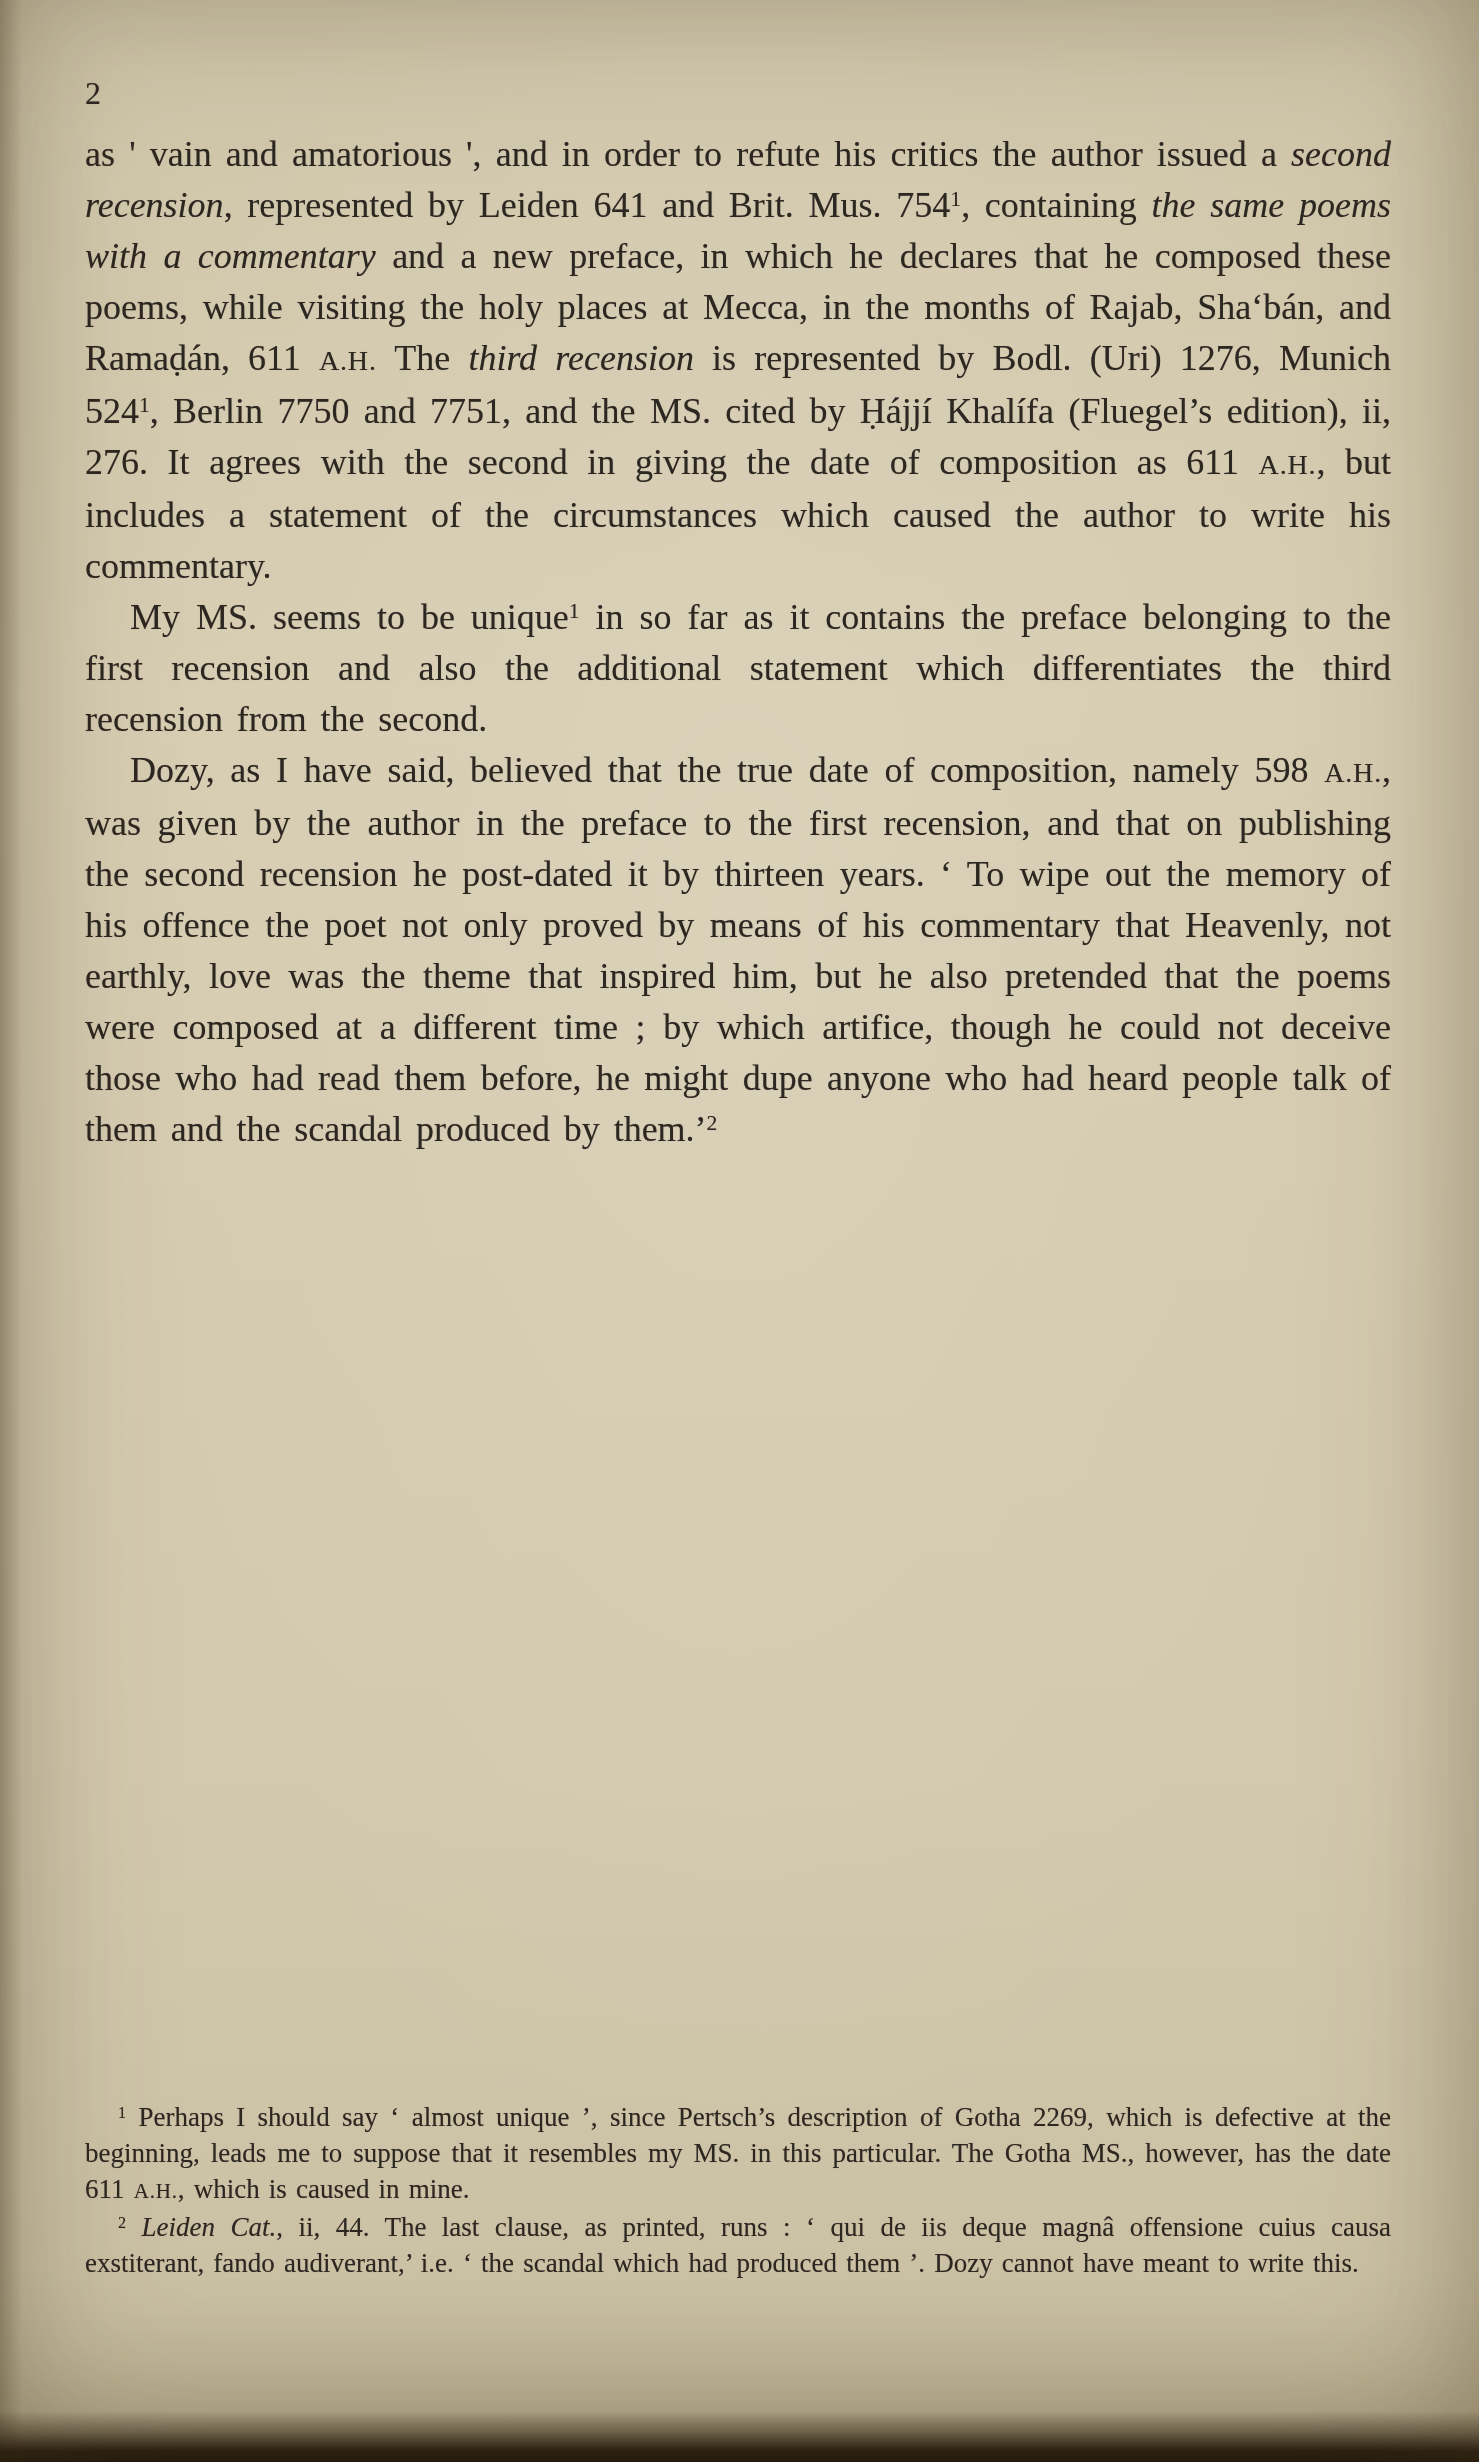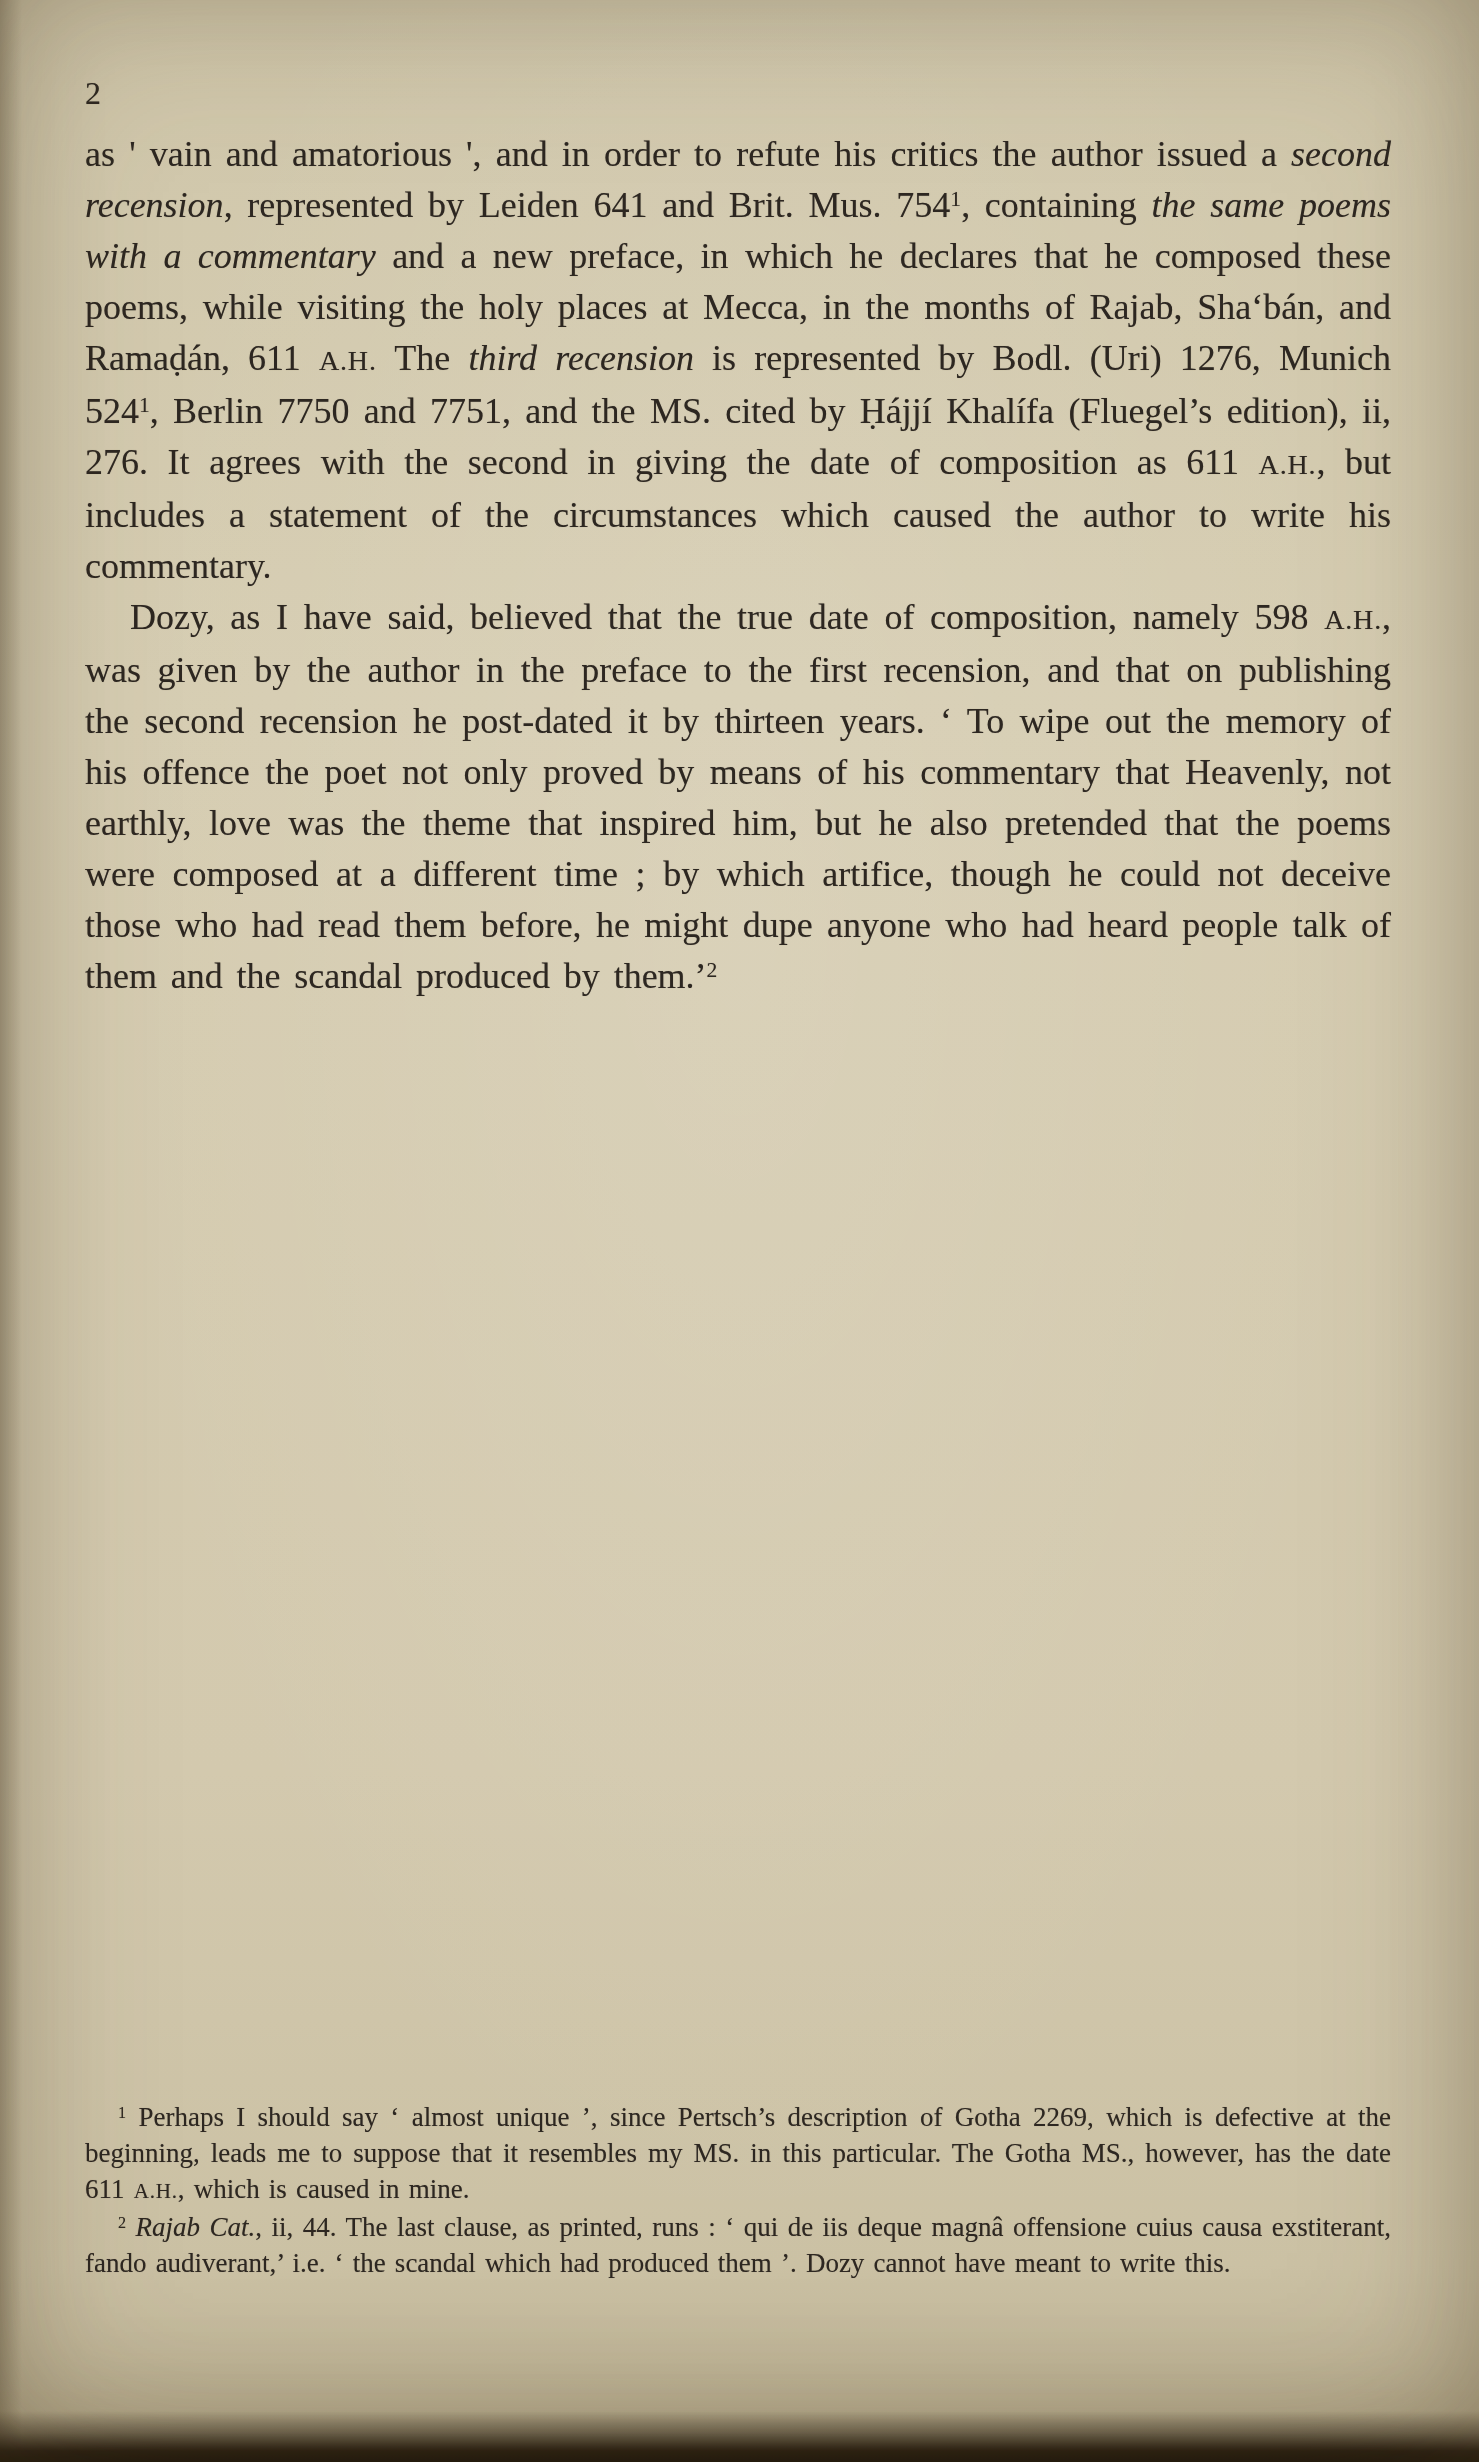--- a/index.html
+++ b/index.html
@@ -56,26 +56,27 @@
 
 <div class="page">
 
   <header class="page-header">
     <span class="page-number">2</span>
     <span></span>
   </header>
 
   <main class="body-text">
       <p class="para"><span>as ' vain and amatorious ', and in order to refute his critics the author issued a </span><span class="it">second recension</span><span>, represented by Leiden 641 and Brit. Mus. 754</span><span class="sup">1</span><span>, containing </span><span class="it">the same poems with a commentary</span><span> and a new preface, in which he declares that he composed these poems, while visiting the holy places at Mecca, in the months of Rajab, Sha‘bán, and Ramaḍán, 611 </span><span class="sc">A.H.</span><span> The </span><span class="it">third recension</span><span> is represented by Bodl. (Uri) 1276, Munich 524</span><span class="sup">1</span><span>, Berlin 7750 and 7751, and the MS. cited by Ḥájjí Khalífa (Fluegel’s edition), ii, 276.  It agrees with the second in giving the date of composition as 611 </span><span class="sc">A.H.</span><span>, but includes a statement of the circumstances which caused the author to write his commentary.</span></p>
+      <p class="para indent"><span>My MS. seems to be unique</span><span class="sup">1</span><span> in so far as it contains the preface belonging to the first recension and also the additional statement which differentiates the third recension from the second.</span></p>
       <p class="para indent"><span>Dozy, as I have said, believed that the true date of composition, namely 598 </span><span class="sc">A.H.</span><span>, was given by the author in the preface to the first recension, and that on publishing the second recension he post-dated it by thirteen years.  ‘ To wipe out the memory of his offence the poet not only proved by means of his commentary that Heavenly, not earthly, love was the theme that inspired him, but he also pretended that the poems were composed at a different time ; by which artifice, though he could not deceive those who had read them before, he might dupe anyone who had heard people talk of them and the scandal produced by them.’</span><span class="sup">2</span></p>
     </main>
 
   <footer class="footnotes">
       <p class="footnote"><span class="sup">1</span><span> Perhaps I should say ‘ almost unique ’, since Pertsch’s description of Gotha 2269, which is defective at the beginning, leads me to suppose that it resembles my MS. in this particular.  The Gotha MS., however, has the date 611 </span><span class="sc">A.H.</span><span>, which is caused in mine.</span></p>
-      <p class="footnote"><span class="sup">2</span><span> </span><span class="it">Rajab Cat.</span><span>, ii, 44.  The last clause, as printed, runs : ‘ qui de iis deque magnâ offensione cuius causa exstiterant, fando audiverant,’ i.e. ‘ the scandal which had produced them ’.  Dozy cannot have meant to write this.</span></p>
+      <p class="footnote"><span class="sup">2</span><span> </span><span class="it">Leiden Cat.</span><span>, ii, 44.  The last clause, as printed, runs : ‘ qui de iis deque magnâ offensione cuius causa exstiterant, fando audiverant,’ i.e. ‘ the scandal which had produced them ’.  Dozy cannot have meant to write this.</span></p>
     </footer>
 
   <div class="scan-edge-left"></div>
   <div class="scan-edge-bottom"></div>
   <div class="vignette"></div>
 
 </div>
 
 
 </body></html>

